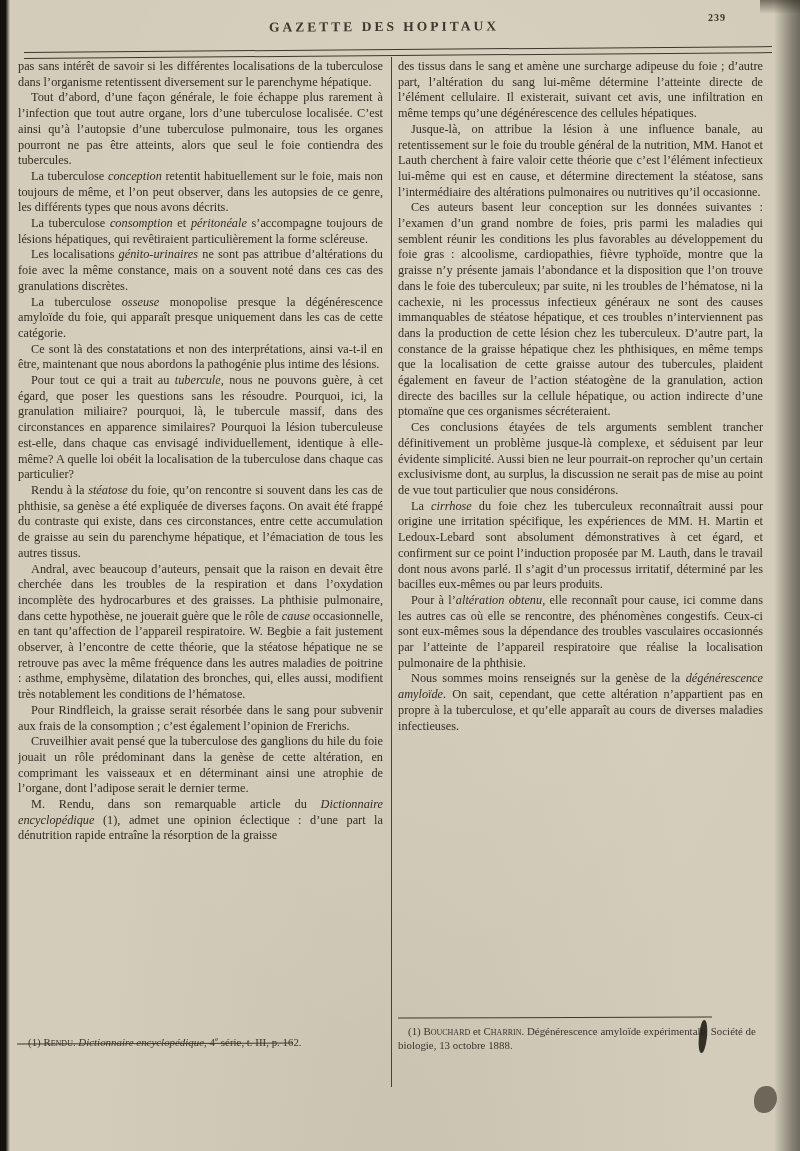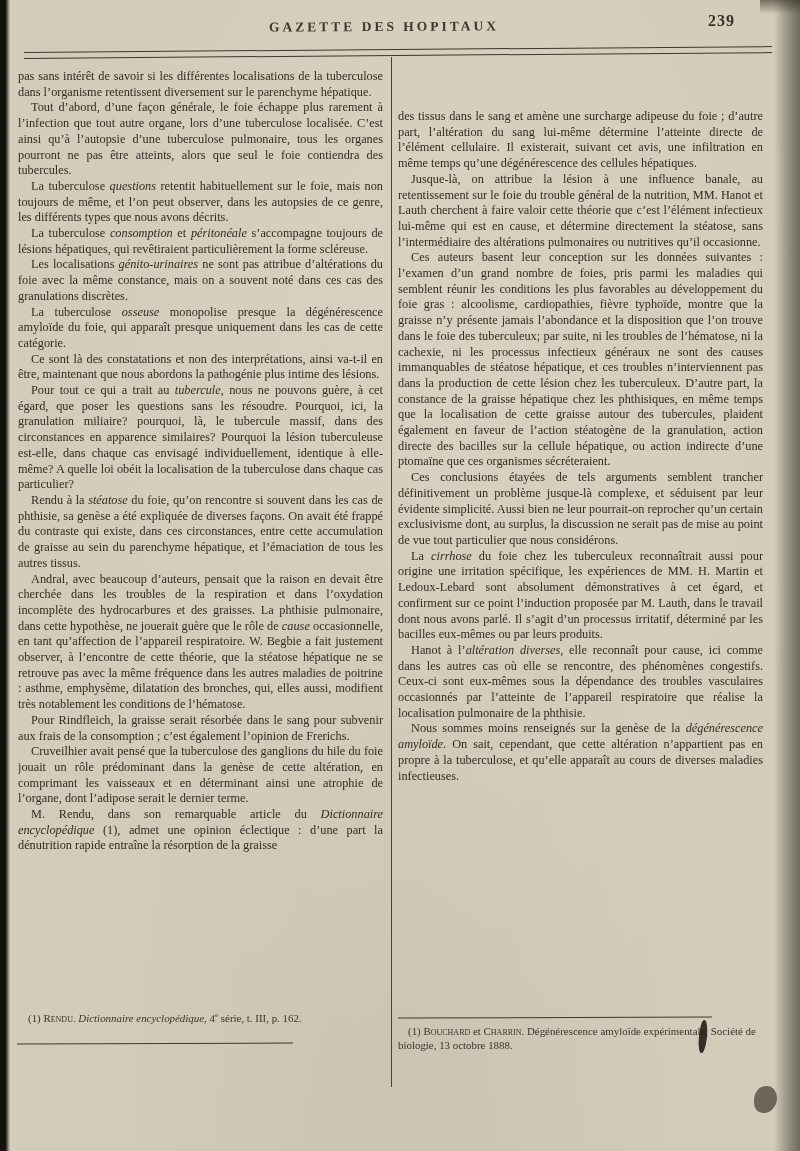--- a/index.html
+++ b/index.html
@@ -23,44 +23,44 @@
   .corner-top-right{position:absolute;right:0;top:0;width:40px;height:14px;
     background:linear-gradient(180deg,rgba(40,35,26,0.55),rgba(40,35,26,0));}
   .blob-1{position:absolute;left:699px;top:1020px;width:8px;height:33px;
     background:#241f17;border-radius:45% 55% 50% 50%;transform:rotate(6deg);opacity:.9;}
   .blob-2{position:absolute;left:754px;top:1086px;width:23px;height:27px;
     background:#4c463a;border-radius:55% 45% 60% 40%;opacity:.75;filter:blur(.4px);}
   
   .journal-title{position:absolute;top:19px;left:0;width:776px;text-align:center;
     font-size:13.5px;font-weight:700;letter-spacing:3px;color:#3e372c;
     transform:translateX(-4px) rotate(-0.3deg);}
-  .page-number{position:absolute;top:12px;left:708px;font-size:16px;font-weight:700;
+  .page-number{position:absolute;top:12px;left:708px;font-size:10px;font-weight:700;
     letter-spacing:1px;color:#393228;}
   .head-rule{position:absolute;top:49px;left:24px;width:748px;height:4.6px;
     border-top:1.8px solid #3c362b;border-bottom:1.4px solid #3c362b;
     transform:rotate(-0.45deg);}
   
   .col-divider{position:absolute;left:391px;top:57px;width:1.3px;height:1030px;
     background:#464035;}
-  .column{position:absolute;top:69px;width:365px;overflow:hidden;
+  .column{position:absolute;top:59px;width:365px;overflow:hidden;
     font-size:12.3px;line-height:15.7px;text-align:justify;}
   .column.left{left:18px;height:980px;}
-  .column.right{left:398px;height:955px;margin-top:40px;}
+  .column.right{left:398px;height:955px;}
   .para{margin:0;}
   .para.ind{text-indent:13px;}
   .it{font-style:italic;}
   .sc{font-variant:small-caps;}
   .sup{vertical-align:super;font-size:0.65em;line-height:0;}
   
   .fn-rule{position:absolute;height:1.3px;background:#3e382e;}
   .fn-rule.left{left:17px;top:1043px;width:276px;transform:rotate(-0.2deg);}
   .fn-rule.right{left:398px;top:1017px;width:314px;transform:rotate(-0.2deg);}
   .footnote{position:absolute;width:365px;font-size:10.9px;line-height:13.8px;
     color:#39332a;text-align:left;}
-  .footnote.left{left:18px;top:1012px;}
+  .footnote.left{left:18px;top:1036px;}
   .footnote.right{left:398px;top:1025px;}
   .footnote .fn-indent{display:inline-block;width:10px;}
 </style>
 </head>
 <body>
 
 <div class="page">
 
   <div class="edge-left"></div>
   <div class="edge-right"></div>
@@ -68,39 +68,39 @@
 
   <div class="journal-title">GAZETTE DES HOPITAUX</div>
   <div class="page-number">239</div>
   <div class="head-rule"></div>
 
   <div class="col-divider"></div>
 
   <div class="column left">
       <p class="para"><span>pas sans intérêt de savoir si les différentes localisations de la tuberculose dans l’organisme retentissent diversement sur le parenchyme hépatique.</span></p>
       <p class="para ind"><span>Tout d’abord, d’une façon générale, le foie échappe plus rarement à l’infection que tout autre organe, lors d’une tuberculose localisée. C’est ainsi qu’à l’autopsie d’une tuberculose pulmonaire, tous les organes pourront ne pas être atteints, alors que seul le foie contiendra des tubercules.</span></p>
-      <p class="para ind"><span>La tuberculose </span><span class="it">questions</span><span> retentit habituellement sur le foie, mais non toujours de même, et l’on peut observer, dans les autopsies de ce genre, les différents types que nous avons décrits.</span></p>
+      <p class="para ind"><span>La tuberculose </span><span class="it">conception</span><span> retentit habituellement sur le foie, mais non toujours de même, et l’on peut observer, dans les autopsies de ce genre, les différents types que nous avons décrits.</span></p>
       <p class="para ind"><span>La tuberculose </span><span class="it">consomption</span><span> et </span><span class="it">péritonéale</span><span> s’accompagne toujours de lésions hépatiques, qui revêtiraient particulièrement la forme scléreuse.</span></p>
       <p class="para ind"><span>Les localisations </span><span class="it">génito-urinaires</span><span> ne sont pas attribue d’altérations du foie avec la même constance, mais on a souvent noté dans ces cas des granulations discrètes.</span></p>
       <p class="para ind"><span>La tuberculose </span><span class="it">osseuse</span><span> monopolise presque la dégénérescence amyloïde du foie, qui apparaît presque uniquement dans les cas de cette catégorie.</span></p>
       <p class="para ind"><span>Ce sont là des constatations et non des interprétations, ainsi va-t-il en être, maintenant que nous abordons la pathogénie plus intime des lésions.</span></p>
       <p class="para ind"><span>Pour tout ce qui a trait au </span><span class="it">tubercule</span><span>, nous ne pouvons guère, à cet égard, que poser les questions sans les résoudre. Pourquoi, ici, la granulation miliaire? pourquoi, là, le tubercule massif, dans des circonstances en apparence similaires? Pourquoi la lésion tuberculeuse est-elle, dans chaque cas envisagé individuellement, identique à elle-même? A quelle loi obéit la localisation de la tuberculose dans chaque cas particulier?</span></p>
       <p class="para ind"><span>Rendu à la </span><span class="it">stéatose</span><span> du foie, qu’on rencontre si souvent dans les cas de phthisie, sa genèse a été expliquée de diverses façons. On avait été frappé du contraste qui existe, dans ces circonstances, entre cette accumulation de graisse au sein du parenchyme hépatique, et l’émaciation de tous les autres tissus.</span></p>
       <p class="para ind"><span>Andral, avec beaucoup d’auteurs, pensait que la raison en devait être cherchée dans les troubles de la respiration et dans l’oxydation incomplète des hydrocarbures et des graisses. La phthisie pulmonaire, dans cette hypothèse, ne jouerait guère que le rôle de </span><span class="it">cause</span><span> occasionnelle, en tant qu’affection de l’appareil respiratoire. W. Begbie a fait justement observer, à l’encontre de cette théorie, que la stéatose hépatique ne se retrouve pas avec la même fréquence dans les autres maladies de poitrine : asthme, emphysème, dilatation des bronches, qui, elles aussi, modifient très notablement les conditions de l’hématose.</span></p>
       <p class="para ind"><span>Pour Rindfleich, la graisse serait résorbée dans le sang pour subvenir aux frais de la consomption ; c’est également l’opinion de Frerichs.</span></p>
       <p class="para ind"><span>Cruveilhier avait pensé que la tuberculose des ganglions du hile du foie jouait un rôle prédominant dans la genèse de cette altération, en comprimant les vaisseaux et en déterminant ainsi une atrophie de l’organe, dont l’adipose serait le dernier terme.</span></p>
       <p class="para ind"><span>M. Rendu, dans son remarquable article du </span><span class="it">Dictionnaire encyclopédique</span><span> (1), admet une opinion éclectique : d’une part la dénutrition rapide entraîne la résorption de la graisse</span></p>
     </div>
   <div class="column right">
       <p class="para"><span>des tissus dans le sang et amène une surcharge adipeuse du foie ; d’autre part, l’altération du sang lui-même détermine l’atteinte directe de l’élément cellulaire. Il existerait, suivant cet avis, une infiltration en même temps qu’une dégénérescence des cellules hépatiques.</span></p>
       <p class="para ind"><span>Jusque-là, on attribue la lésion à une influence banale, au retentissement sur le foie du trouble général de la nutrition, MM. Hanot et Lauth cherchent à faire valoir cette théorie que c’est l’élément infectieux lui-même qui est en cause, et détermine directement la stéatose, sans l’intermédiaire des altérations pulmonaires ou nutritives qu’il occasionne.</span></p>
       <p class="para ind"><span>Ces auteurs basent leur conception sur les données suivantes : l’examen d’un grand nombre de foies, pris parmi les maladies qui semblent réunir les conditions les plus favorables au développement du foie gras : alcoolisme, cardiopathies, fièvre typhoïde, montre que la graisse n’y présente jamais l’abondance et la disposition que l’on trouve dans le foie des tuberculeux; par suite, ni les troubles de l’hématose, ni la cachexie, ni les processus infectieux généraux ne sont des causes immanquables de stéatose hépatique, et ces troubles n’interviennent pas dans la production de cette lésion chez les tuberculeux. D’autre part, la constance de la graisse hépatique chez les phthisiques, en même temps que la localisation de cette graisse autour des tubercules, plaident également en faveur de l’action stéatogène de la granulation, action directe des bacilles sur la cellule hépatique, ou action indirecte d’une ptomaïne que ces organismes sécréteraient.</span></p>
       <p class="para ind"><span>Ces conclusions étayées de tels arguments semblent trancher définitivement un problème jusque-là complexe, et séduisent par leur évidente simplicité. Aussi bien ne leur pourrait-on reprocher qu’un certain exclusivisme dont, au surplus, la discussion ne serait pas de mise au point de vue tout particulier que nous considérons.</span></p>
       <p class="para ind"><span>La </span><span class="it">cirrhose</span><span> du foie chez les tuberculeux reconnaîtrait aussi pour origine une irritation spécifique, les expériences de MM. H. Martin et Ledoux-Lebard sont absolument démonstratives à cet égard, et confirment sur ce point l’induction proposée par M. Lauth, dans le travail dont nous avons parlé. Il s’agit d’un processus irritatif, déterminé par les bacilles eux-mêmes ou par leurs produits.</span></p>
-      <p class="para ind"><span>Hanot à l’</span><span class="it">altération diverses</span><span>, elle reconnaît pour cause, ici comme dans les autres cas où elle se rencontre, des phénomènes congestifs. Ceux-ci sont eux-mêmes sous la dépendance des troubles vasculaires occasionnés par l’atteinte de l’appareil respiratoire que réalise la localisation pulmonaire de la phthisie.</span></p>
+      <p class="para ind"><span>Pour à l’</span><span class="it">altération obtenu</span><span>, elle reconnaît pour cause, ici comme dans les autres cas où elle se rencontre, des phénomènes congestifs. Ceux-ci sont eux-mêmes sous la dépendance des troubles vasculaires occasionnés par l’atteinte de l’appareil respiratoire que réalise la localisation pulmonaire de la phthisie.</span></p>
       <p class="para ind"><span>Nous sommes moins renseignés sur la genèse de la </span><span class="it">dégénérescence amyloïde</span><span>. On sait, cependant, que cette altération n’appartient pas en propre à la tuberculose, et qu’elle apparaît au cours de diverses maladies infectieuses.</span></p>
     </div>
 
   <div class="fn-rule left"></div>
   <div class="footnote left"><span class="fn-indent"></span><span>(1) </span><span class="sc">Rendu</span><span>. </span><span class="it">Dictionnaire encyclopédique</span><span>, 4</span><span class="sup">e</span><span> série, t. III, p. 162.</span></div>
 
   <div class="fn-rule right"></div>
   <div class="footnote right"><span class="fn-indent"></span><span>(1) </span><span class="sc">Bouchard</span><span> et </span><span class="sc">Charrin</span><span>. Dégénérescence amyloïde expérimentale, Société de biologie, 13 octobre 1888.</span></div>
 
   <div class="blob-1"></div>

